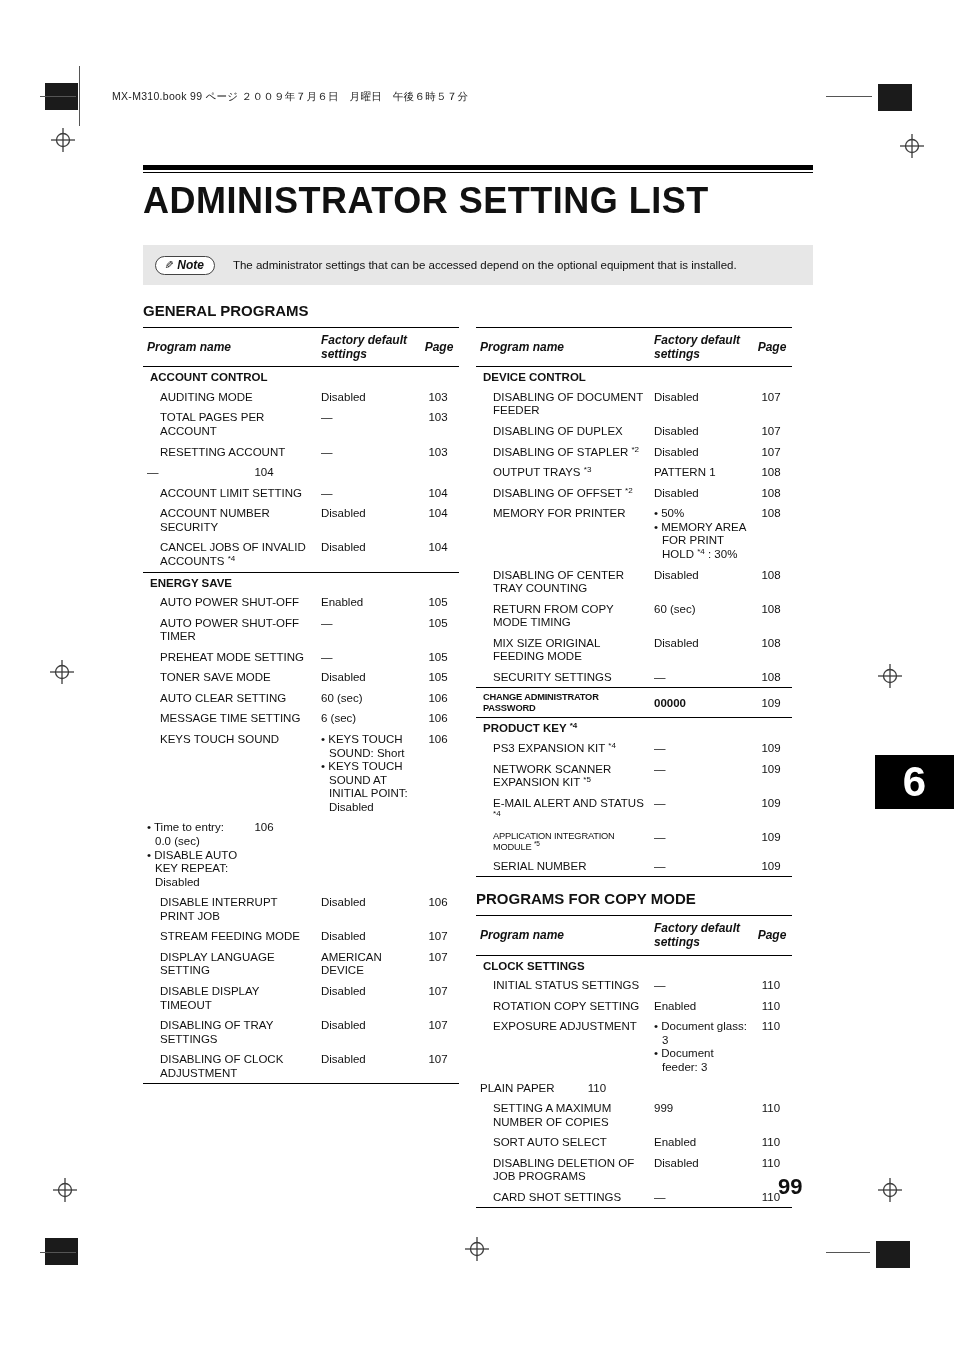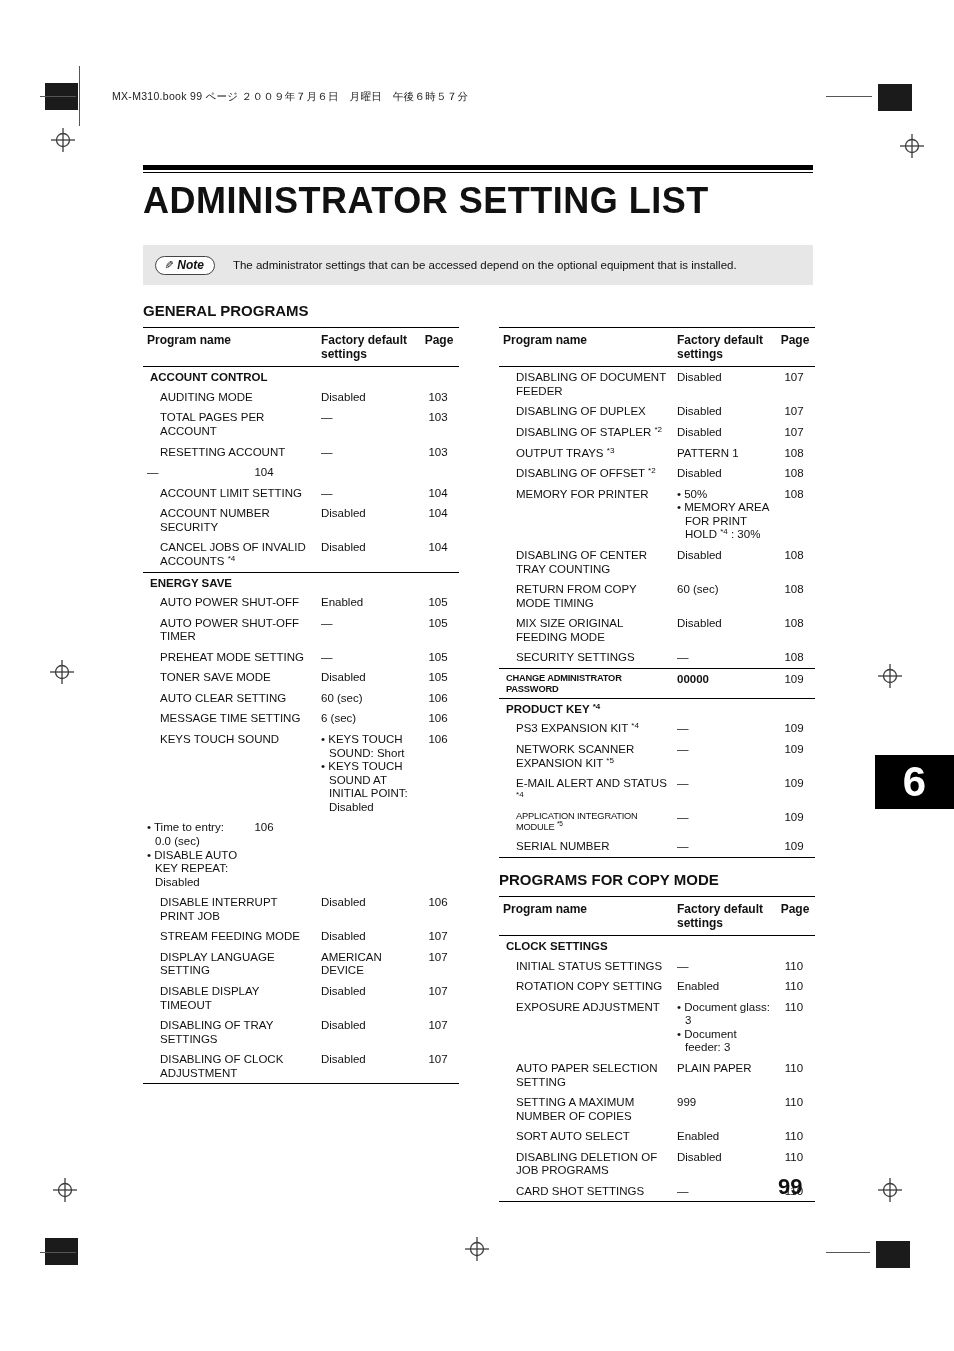--- a/index.html
+++ b/index.html
@@ -20,39 +20,39 @@
   .rule-thin{height:1px;background:#000;margin-top:2px;}
   h1.title{margin:8px 0 0 0;font-size:36px;line-height:40px;font-weight:bold;letter-spacing:.5px;}
 
   .note-box{margin-top:24px;background:#e7e7e7;min-height:40px;display:flex;align-items:center;
             padding:4px 14px 4px 12px;box-sizing:border-box;gap:18px;}
   .note-pill{flex:0 0 auto;display:inline-flex;align-items:center;gap:4px;background:#fff;border:1.6px solid #444;
              border-radius:11px;padding:1px 10px 2px 8px;font-size:12px;font-weight:bold;font-style:italic;}
   .note-pencil{font-style:normal;font-size:11px;line-height:1;transform:rotate(90deg);display:inline-block;}
   .note-text{font-size:11.5px;color:#111;}
 
-  .columns{display:flex;gap:40px;margin-top:17px;align-items:flex-start;}
+  .columns{display:flex;gap:17px;margin-top:17px;align-items:flex-start;}
   .col{width:316px;}
   h2.sec{margin:0 0 7px 0;font-size:15px;line-height:18px;font-weight:bold;}
   .sec-spacer{height:25px;}
   h2.sec.mt{margin-top:13px;}
 
   .dtable{width:316px;border-bottom:1px solid #000;font-size:11.5px;line-height:1.18;}
   .trow{display:flex;align-items:flex-start;}
-  .thead{border-top:1px solid #000;border-bottom:1px solid #000;font-weight:bold;align-items:flex-start;font-size:12px;}
+  .thead{border-top:1px solid #000;border-bottom:1px solid #000;font-weight:bold;align-items:center;font-size:12px;font-style:italic;}
   .c{padding:4px 4px 3px 4px;box-sizing:border-box;}
   .thead .c{padding:5px 4px;}
   .name{width:174px;padding-left:17px;}
   .thead .name{padding-left:4px;}
   .def{width:102px;}
   .pg{width:40px;text-align:center;padding-left:2px;padding-right:4px;}
   .group{border-top:1px solid #000;}
   .gname{font-weight:bold;padding:4px 4px 2px 7px;}
   .firstrow{border-top:none;}
-  .special{border-top:1px solid #000;}
+  .special{border-top:1px solid #000;align-items:center;}
   .special .name{font-weight:bold;padding-left:7px;font-size:9.3px;letter-spacing:-.2px;}
   .special .def{font-weight:bold;}
   .condensed .name{font-size:9.3px;letter-spacing:-.2px;}
   .dline.bullet{padding-left:8px;text-indent:-8px;}
   .dtable sup{font-size:70%;vertical-align:4px;line-height:0;}
 
   .page-number{position:absolute;left:778px;top:1174px;font-size:22px;font-weight:bold;}
   .chapter-tab{position:absolute;right:0;top:755px;width:79px;height:54px;background:#000;color:#fff;
                display:flex;align-items:center;justify-content:center;font-size:42px;font-weight:bold;}
 </style>
@@ -291,20 +291,23 @@
           </div>
       </div>
       <div class="col">
         <div class="sec-spacer"></div>
         <div class="dtable" id="table-general-right">
             <div class="trow thead">
               <div class="c name">Program name</div>
               <div class="c def">Factory default settings</div>
               <div class="c pg">Page</div>
             </div>
+            <div class="trow group firstrow">
+              <div class="gname">DEVICE CONTROL</div>
+            </div>
             <div class="trow item">
               <div class="c name">DISABLING OF DOCUMENT FEEDER</div>
               <div class="c def">
                 <div class="dline">Disabled</div>
               </div>
               <div class="c pg">107</div>
             </div>
             <div class="trow item">
               <div class="c name">DISABLING OF DUPLEX</div>
               <div class="c def">
@@ -441,21 +444,20 @@
             </div>
             <div class="trow item">
               <div class="c name">EXPOSURE ADJUSTMENT</div>
               <div class="c def">
                 <div class="dline bullet">• Document glass: 3</div>
                 <div class="dline bullet">• Document feeder: 3</div>
               </div>
               <div class="c pg">110</div>
             </div>
             <div class="trow item">
-              <div class="c name">AUTO PAPER SELECTION SETTING</div>
               <div class="c def">
                 <div class="dline">PLAIN PAPER</div>
               </div>
               <div class="c pg">110</div>
             </div>
             <div class="trow item">
               <div class="c name">SETTING A MAXIMUM NUMBER OF COPIES</div>
               <div class="c def">
                 <div class="dline">999</div>
               </div>

